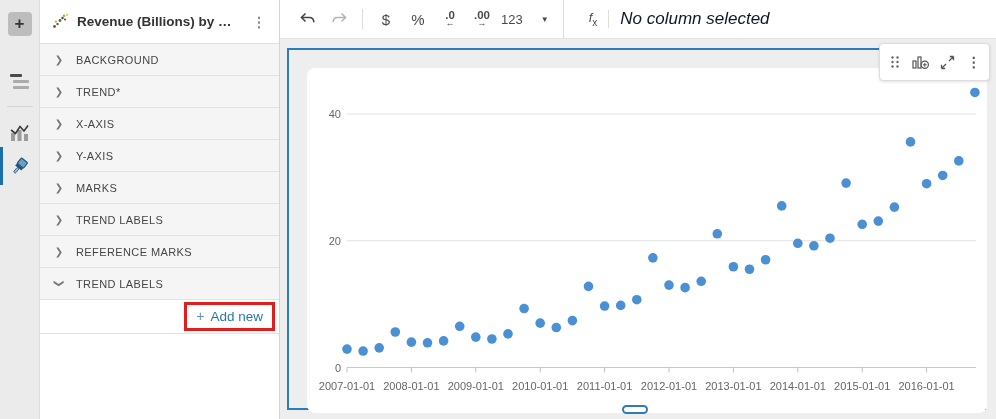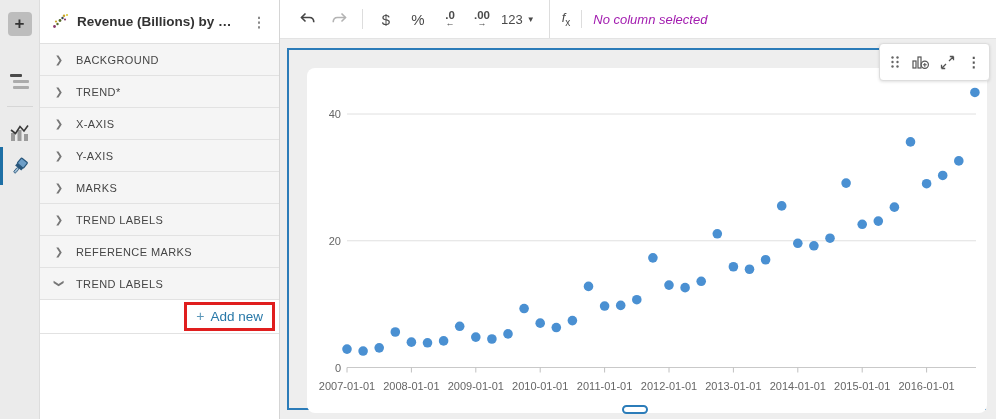--- a/index.html
+++ b/index.html
@@ -37,27 +37,27 @@
   
   .main { flex:1; display:flex; flex-direction:column; min-width:0; }
   .toolbar { height:39px; background:#fff; border-bottom:1px solid #e3e3e3; display:flex; align-items:center; padding:0 0 0 14px; }
   .tb-btn { display:flex; align-items:center; justify-content:center; min-width:26px; height:28px; margin-right:6px; cursor:pointer; color:#4a4a4a; }
   .tb-btn.disabled { opacity:.4; cursor:default; }
   .tb-sep { width:1px; height:20px; background:#ddd; margin:0 10px 0 4px; }
   .tb-glyph { font-size:15px; color:#4a4a4a; }
   .dec { display:flex; flex-direction:column; align-items:center; line-height:.8; }
   .dec .num { font-size:11.5px; color:#4a4a4a; font-weight:700; }
   .dec .arr { font-size:9px; color:#4a4a4a; margin-top:-1px; }
-  .numfmt { display:flex; align-items:center; gap:4px; font-size:13px; color:#4a4a4a;justify-content:flex-end; }
+  .numfmt { display:flex; align-items:center; gap:18px; font-size:13px; color:#4a4a4a;justify-content:flex-end; }
   .caret { font-size:8px; color:#4a4a4a; }
-  .fx-field { flex:1; display:flex; align-items:center; border-left:1px solid #ddd; margin-left:8px; padding-left:12px; height:100%; }
+  .fx-field { flex:1; display:flex; align-items:center; border-left:1px solid #ddd; margin-left:8px; padding-left:25px; height:100%; }
   .fx-label { font-size:13px; color:#4a4a4a; font-style:italic; cursor:pointer; }
   .fx-label sub { font-size:10px; font-style:normal; }
   .fx-div { width:1px; height:18px; background:#ddd; margin:0 11px; }
-  .fx-placeholder { font-size:13px; font-style:italic; color:#a21caf; }
+  .fx-placeholder { font-size:17px; font-style:italic; color:#0f172a; }
 
   
   .canvas { position:relative; flex:1; background:#eee; overflow:hidden; }
   .selection { position:absolute; left:7px; top:9px; width:699px; height:362px; border:2px solid #2b7cb9; }
   .chart-card { position:absolute; left:18px; top:18px; width:680px; height:345px; background:#fff; border-radius:8px; }
   .overlay-controls { position:absolute; left:599px; top:4px; width:111px; height:38px; background:#fff; border:1px solid #ddd; border-radius:4px; box-shadow:0 1px 3px rgba(0,0,0,.12); display:flex; align-items:center; justify-content:space-evenly; }
   .ov-btn { display:flex; align-items:center; justify-content:center; width:22px; height:26px; cursor:pointer; color:#555; }
   .ov-kebab { font-size:14px; font-weight:700; color:#555; }
   .resize-handle { position:absolute; left:342px; top:366px; width:26px; height:9px; background:#fff; border:2px solid #2b7cb9; border-radius:5px; }
   svg text { font-family:"Liberation Sans", sans-serif; }

